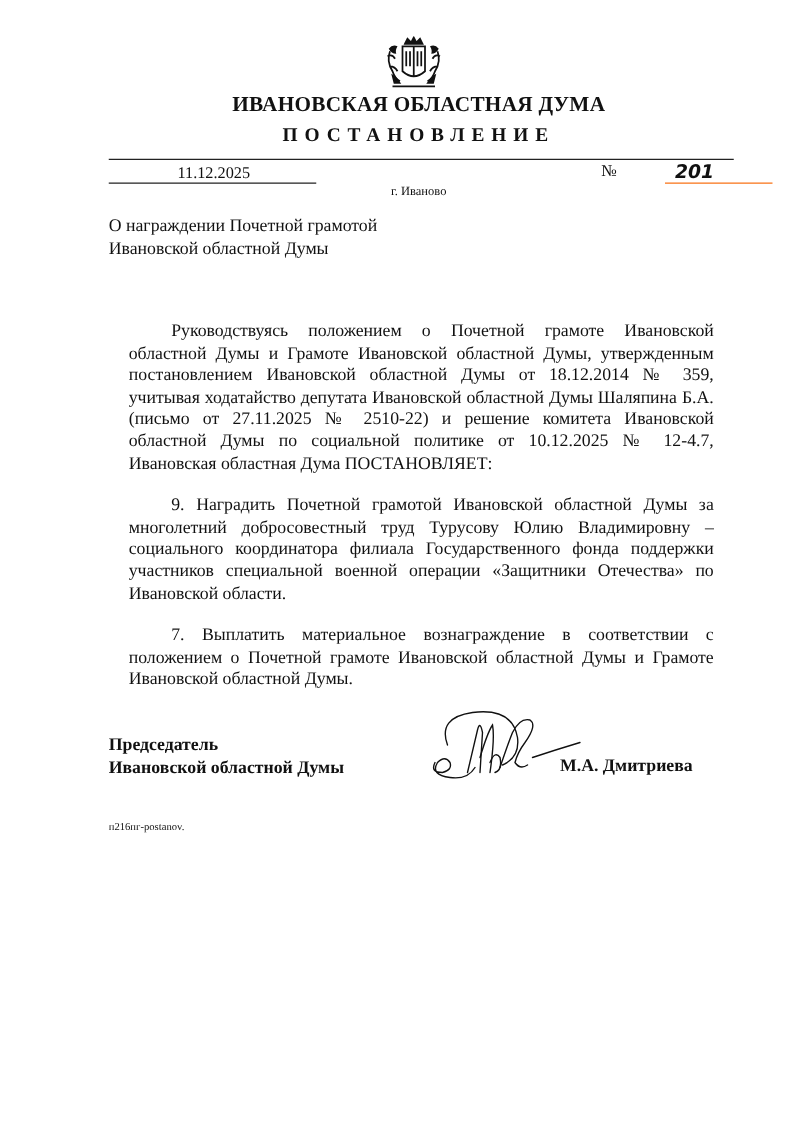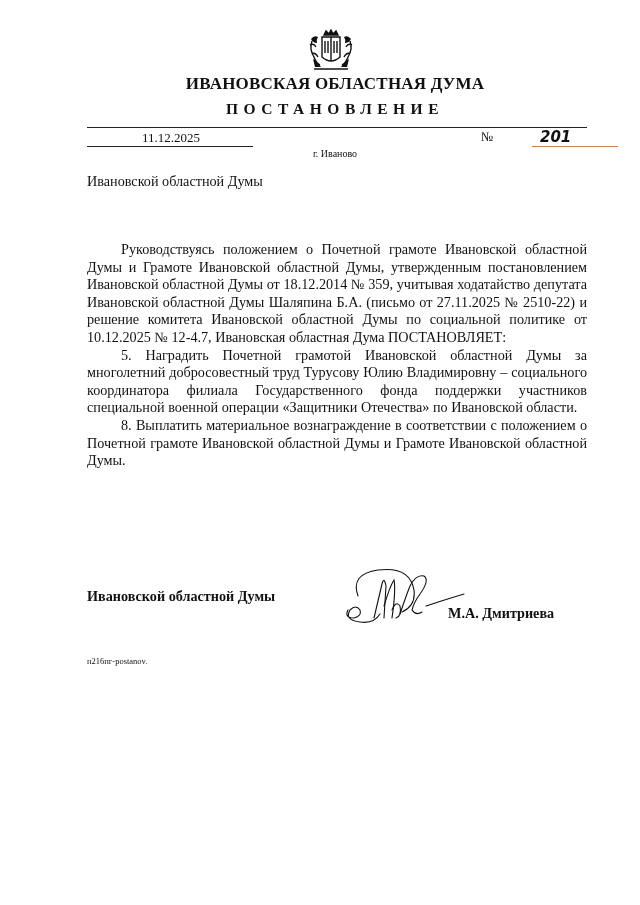--- a/index.html
+++ b/index.html
@@ -10,21 +10,21 @@
     .doc-type { left: 0; width: 670px; top: 100px; text-align: center; font-weight: bold; font-size: 15.5px; letter-spacing: 5.5px; }
     .top-rule { left: 87px; width: 500px; top: 127px; border-top: 1px solid #222; }
     .date-field { left: 87px; width: 166px; top: 129px; height: 17px; border-bottom: 1px solid #222; font-size: 13px; }
     .date-field span { position: absolute; left: 55px; top: 1px; }
     .num-label { left: 481px; top: 129px; font-size: 13px; }
     .num-field { left: 500px; width: 86px; top: 129px; height: 17px; border-bottom: 1px solid #f97316; margin-left: 32px; }
     .num-field span { position: absolute; left: 8px; top: -1px; font-family: "DejaVu Sans", sans-serif; font-style: italic; font-weight: bold; font-size: 15px; }
     .city { left: 0; width: 670px; top: 148px; text-align: center; font-size: 10px; }
     .subject { left: 87px; top: 172px; font-size: 14.2px; line-height: 18px; }
     .body-text { left: 87px; width: 500px; top: 241px; font-size: 14.2px; line-height: 17.6px; text-align: justify; }
-    .body-text p { margin: 0; text-indent: 34px; text-align: justify; }
+    .body-text p { margin: 16px; text-indent: 34px; text-align: justify; }
     .sig-post { left: 87px; top: 587px; font-weight: bold; font-size: 14.2px; line-height: 18px; }
     .sig-name { left: 448px; top: 605px; font-weight: bold; font-size: 14.2px; }
     .signature { left: 340px; top: 566px; width: 130px; height: 62px; }
     .file-ref { left: 87px; top: 630px; font-size: 8.5px; margin-top: 26px; }
   </style>
 </head>
 <body>
 
 <svg class="abs emblem" viewBox="0 0 50 44">
   <g fill="none" stroke="#111" stroke-width="1.4">
@@ -54,30 +54,32 @@
 </div>
 
 <div class="abs num-label">№</div>
 <div class="abs num-field">
   <span>201</span>
 </div>
 
 <div class="abs city">г. Иваново</div>
 
 <div class="abs subject">
+  <div>О награждении Почетной грамотой</div>
   <div>Ивановской областной Думы</div>
 </div>
 
 <div class="abs body-text">
   <p>Руководствуясь положением о Почетной грамоте Ивановской областной Думы и Грамоте Ивановской областной Думы, утвержденным постановлением Ивановской областной Думы от 18.12.2014 № 359, учитывая ходатайство депутата Ивановской областной Думы Шаляпина Б.А. (письмо от 27.11.2025 № 2510-22) и решение комитета Ивановской областной Думы по социальной политике от 10.12.2025 № 12-4.7, Ивановская областная Дума ПОСТАНОВЛЯЕТ:</p>
-  <p>5. Наградить Почетной грамотой Ивановской областной Думы за многолетний добросовестный труд Турусову Юлию Владимировну – социального координатора филиала Государственного фонда поддержки участников специальной военной операции «Защитники Отечества» по Ивановской области.</p>
-  <p>8. Выплатить материальное вознаграждение в соответствии с положением о Почетной грамоте Ивановской областной Думы и Грамоте Ивановской областной Думы.</p>
+  <p>9. Наградить Почетной грамотой Ивановской областной Думы за многолетний добросовестный труд Турусову Юлию Владимировну – социального координатора филиала Государственного фонда поддержки участников специальной военной операции «Защитники Отечества» по Ивановской области.</p>
+  <p>7. Выплатить материальное вознаграждение в соответствии с положением о Почетной грамоте Ивановской областной Думы и Грамоте Ивановской областной Думы.</p>
 </div>
 
 <div class="abs sig-post">
+  <div>Председатель</div>
   <div>Ивановской областной Думы</div>
 </div>
 
 <svg class="abs signature" viewBox="0 0 130 62">
   <g fill="none" stroke="#111" stroke-width="1.1" stroke-linecap="round">
     <path d="M18 30 Q10 8 38 4 Q70 0 74 24 Q76 40 62 46"></path>
     <path d="M8 44 Q4 52 14 52 Q22 50 20 44 Q16 38 10 44 Q4 54 20 56 Q34 58 40 48"></path>
     <path d="M34 52 L42 18 Q44 10 46 20 L44 52"></path>
     <path d="M44 40 Q50 20 54 14 Q56 24 52 52"></path>
     <path d="M52 44 Q56 34 60 40 Q62 50 56 52"></path>

